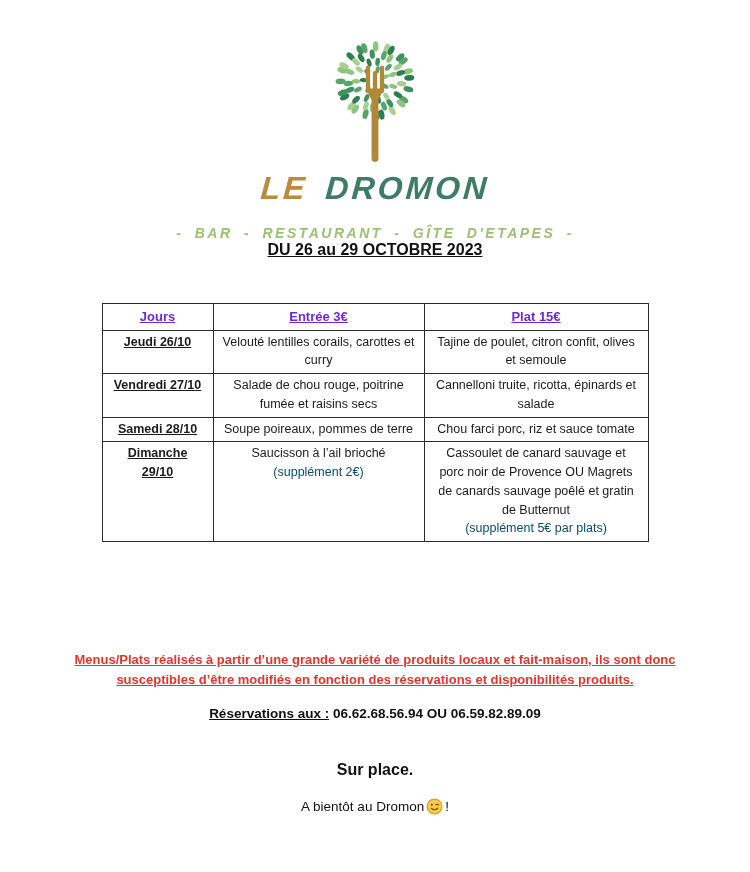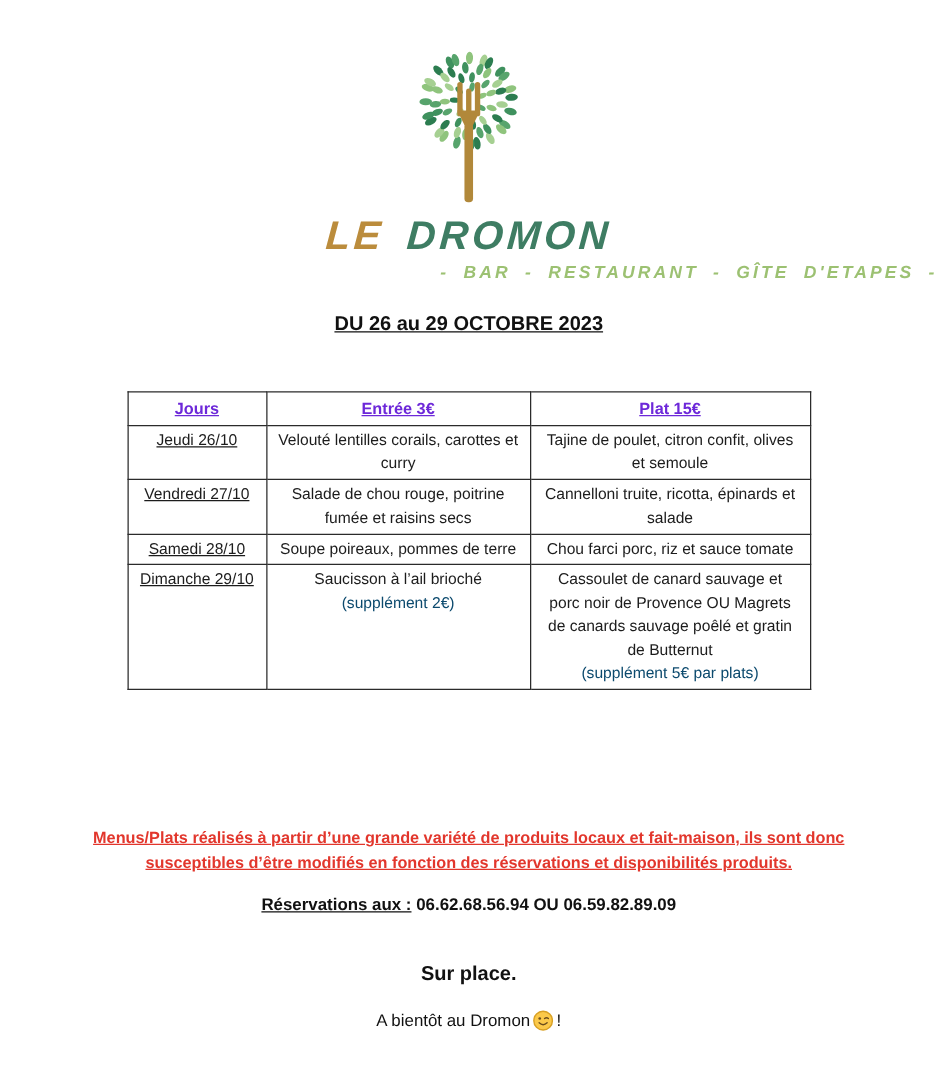--- a/index.html
+++ b/index.html
@@ -17,30 +17,29 @@
   .tree-svg { display:block; margin:0 auto; width:118px; height:130px; }
   .logo-title {
     margin-top:2px;
     font-weight:bold; font-style:italic;
     font-size:32px; letter-spacing:3px;
     transform:skewX(-4deg);
   }
   .logo-title .le { color:#bb8c3c; margin-right:18px; }
   .logo-title .dromon { color:#3e7d63; }
   .logo-subtitle {
-    margin-top:2px;
+    margin-top:18px;
     font-weight:bold; font-style:italic;
     font-size:14px; letter-spacing:2.5px; word-spacing:5px;
     color:#9cc172;
-    text-align:right;
   }
 
   
   .period-title {
-    margin-top:26px; text-align:center;
+    text-align:center;
     font-size:16px; font-weight:bold;
     text-decoration:underline;
     color:#111;
   }
 
   
   .menu-table {
     border-collapse:collapse;
     margin:44px auto 0 auto;
     table-layout:fixed;
@@ -54,21 +53,21 @@
     text-align:center; vertical-align:top;
     padding:2px 8px 3px 8px;
     font-size:12.5px; line-height:1.5;
   }
   .menu-table th {
     font-size:13px; font-weight:bold;
     color:#6d28d9; text-decoration:underline;
     padding-top:3px; padding-bottom:3px;
   }
   .menu-table td.day {
-    font-weight:normal; text-decoration:underline;
+    font-weight:bold; text-decoration:underline;
   }
   .red { color:#0c4a6e; }
 
   
   .notice {
     margin:108px auto 14px auto;
     width:680px;
     text-align:center;
     color:#e2362c;
     font-weight:bold;

